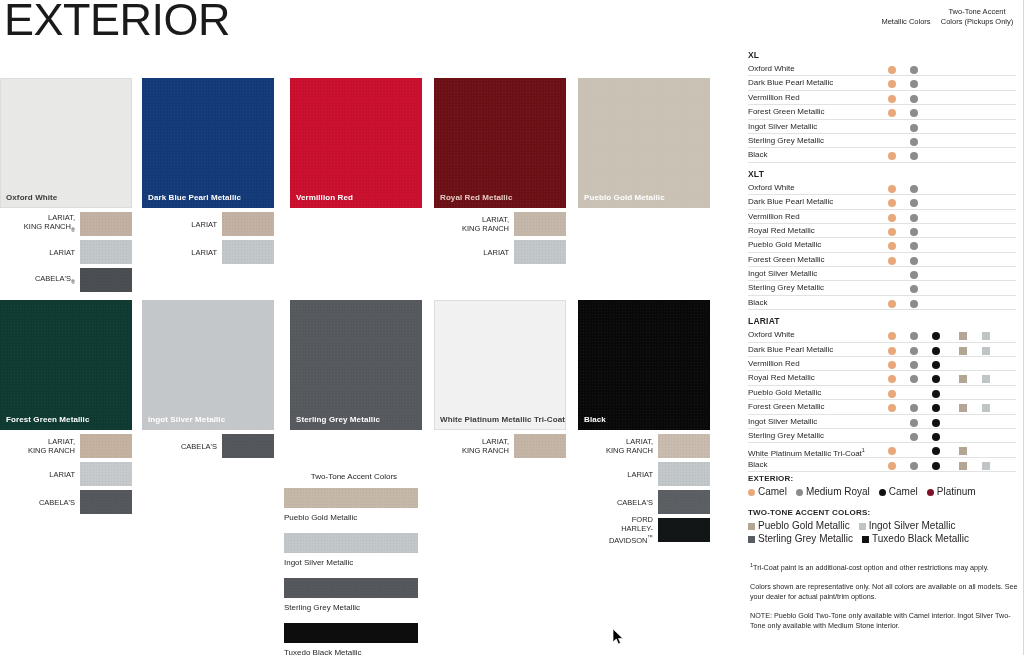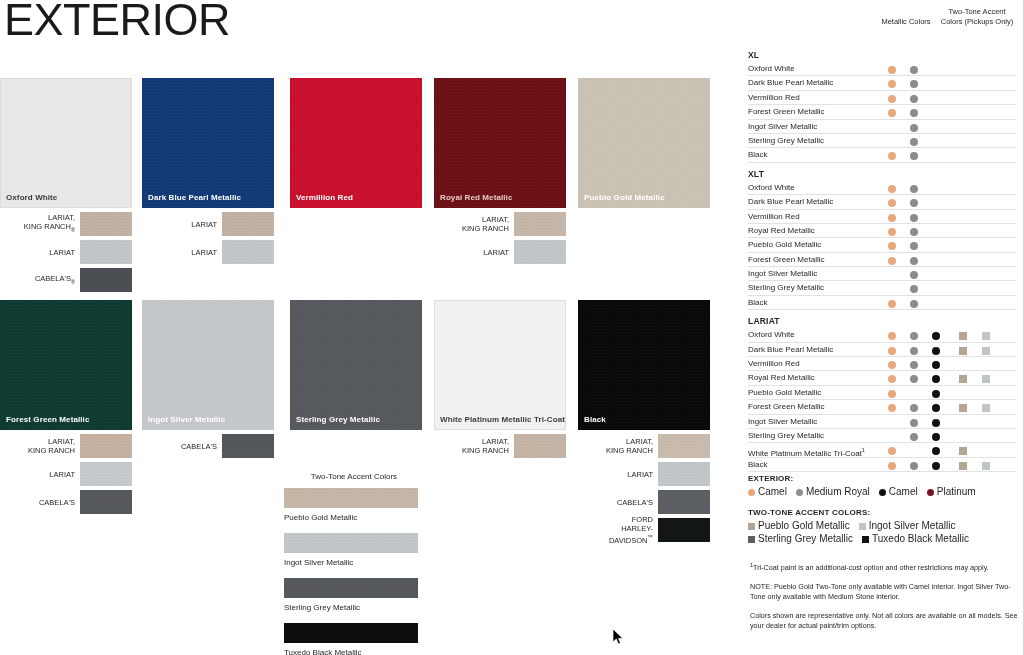--- a/index.html
+++ b/index.html
@@ -545,22 +545,22 @@
         </div>
         <div class="legend-item">
           <div class="legend-sq" style="background: rgb(18, 18, 18);"></div>
           <span class="legend-text">Tuxedo Black Metallic</span>
         </div>
       </div>
   </div>
 
   <div class="notes" id="notes">
       <div class="note"><sup>1</sup>Tri-Coat paint is an additional-cost option and other restrictions may apply.</div>
+      <div class="note">Colors shown are representative only. Not all colors are available on all models. See your dealer for actual paint/trim options.</div>
       <div class="note">NOTE: Pueblo Gold Two-Tone only available with Camel interior. Ingot Silver Two-Tone only available with Medium Stone interior.</div>
-      <div class="note">Colors shown are representative only. Not all colors are available on all models. See your dealer for actual paint/trim options.</div>
     </div>
 
   <svg class="cursor" viewBox="0 0 12 18">
     <path d="M1,1 L1,14 L4.3,11 L6.4,16 L8.5,15.1 L6.5,10.4 L10.8,10.4 Z" fill="#000000" stroke="#ffffff" stroke-width="0.7"></path>
   </svg>
 
   <div class="edge-right"></div>
 </div>
 
 </body></html>

